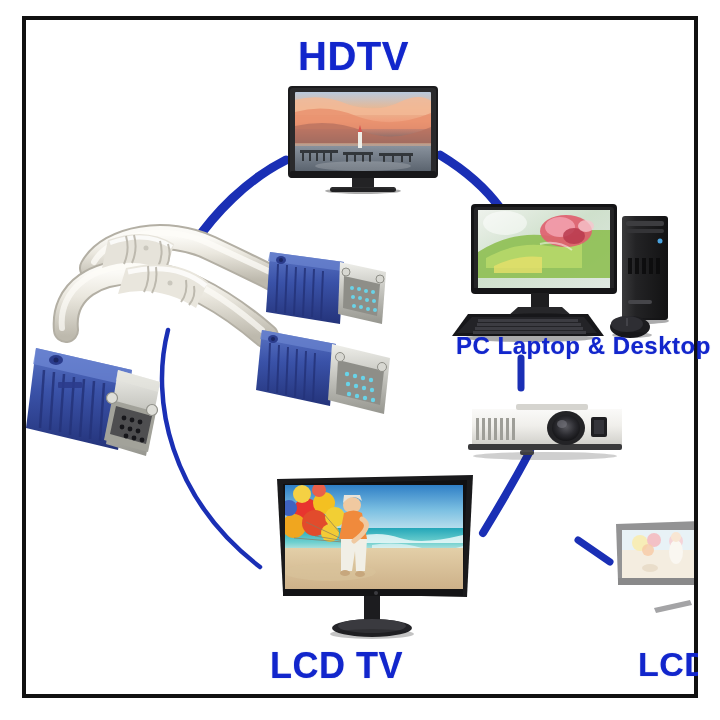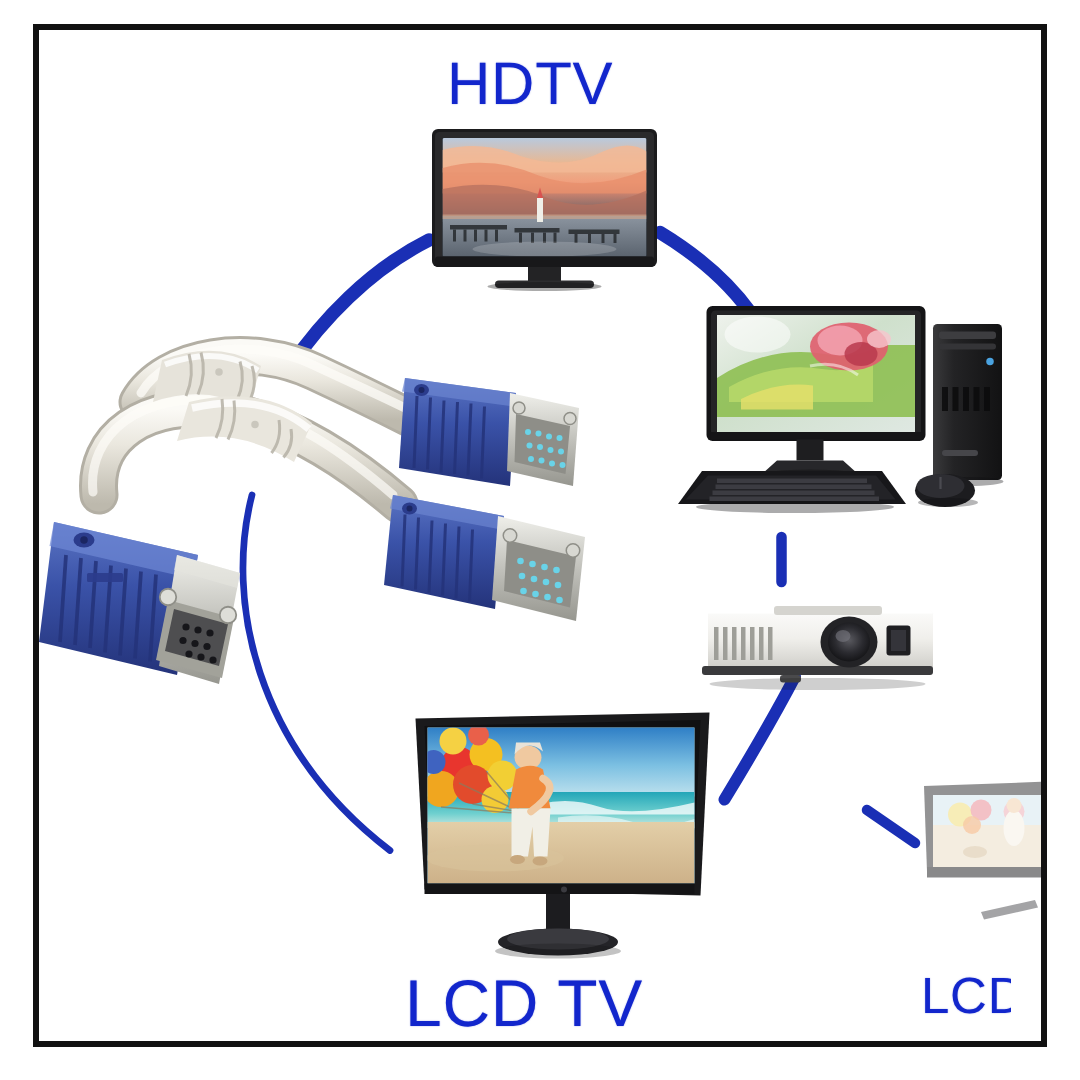--- a/index.html
+++ b/index.html
@@ -1,26 +1,26 @@
 <!DOCTYPE html>
 <html><head>
 <meta charset="utf-8">
 <style>
   html,body{margin:0;padding:0;background:#ffffff;}
   body{width:720px;height:720px;overflow:hidden;font-family:"Liberation Sans",sans-serif;}
   #stage{position:relative;width:720px;height:720px;background:#ffffff;}
   #frame{position:absolute;left:22px;top:16px;width:676px;height:682px;border:4px solid #111111;box-sizing:border-box;background:#ffffff;}
   #canvas{position:absolute;left:0;top:0;width:720px;height:720px;}
-  .lbl{position:absolute;color:#1226cc;font-weight:normal;letter-spacing:.5px;white-space:nowrap;
+  .lbl{position:absolute;color:#1226cc;font-weight:bold;letter-spacing:.5px;white-space:nowrap;
        text-shadow:0 0 1px rgba(18,38,204,.45);}
   #lbl-hdtv{left:298px;top:34px;font-size:40px;}
   #lbl-pc{left:456px;top:332px;font-size:24px;}
   #lbl-proj{left:556px;top:468px;font-size:24px;}
-  #lbl-lcdtv{left:270px;top:645px;font-size:44px;}
-  #lbl-lcd2{left:614px;top:645px;font-size:34px;overflow:hidden;width:60px;}
+  #lbl-lcdtv{left:270px;top:645px;font-size:36px;}
+  #lbl-lcd2{left:638px;top:645px;font-size:34px;overflow:hidden;width:60px;}
   svg{display:block;overflow:visible;}
 </style>
 </head>
 <body>
 
 <div id="stage">
 
   <div id="frame"></div>
 
   <svg id="canvas" viewBox="0 0 720 720">
@@ -425,16 +425,17 @@
           <circle cx="112" cy="398" r="5.5" fill="#dedeD8" stroke="#8f8f88" stroke-width="1.2"></circle>
           <circle cx="152" cy="410" r="5.5" fill="#dedeD8" stroke="#8f8f88" stroke-width="1.2"></circle>
           <path d="M118 370 l42 12 l-2 10 l-42 -12 z" fill="#e4e4de" opacity=".6"></path>
         </g>
       </g>
 
     </g>
   </svg>
 
   <div class="lbl" id="lbl-hdtv">HDTV</div>
+  <div class="lbl" id="lbl-pc">PC Laptop &amp; Desktop</div>
   <div class="lbl" id="lbl-lcdtv">LCD TV</div>
   <div class="lbl" id="lbl-lcd2">LCD</div>
 
 </div>
 
 </body></html>

